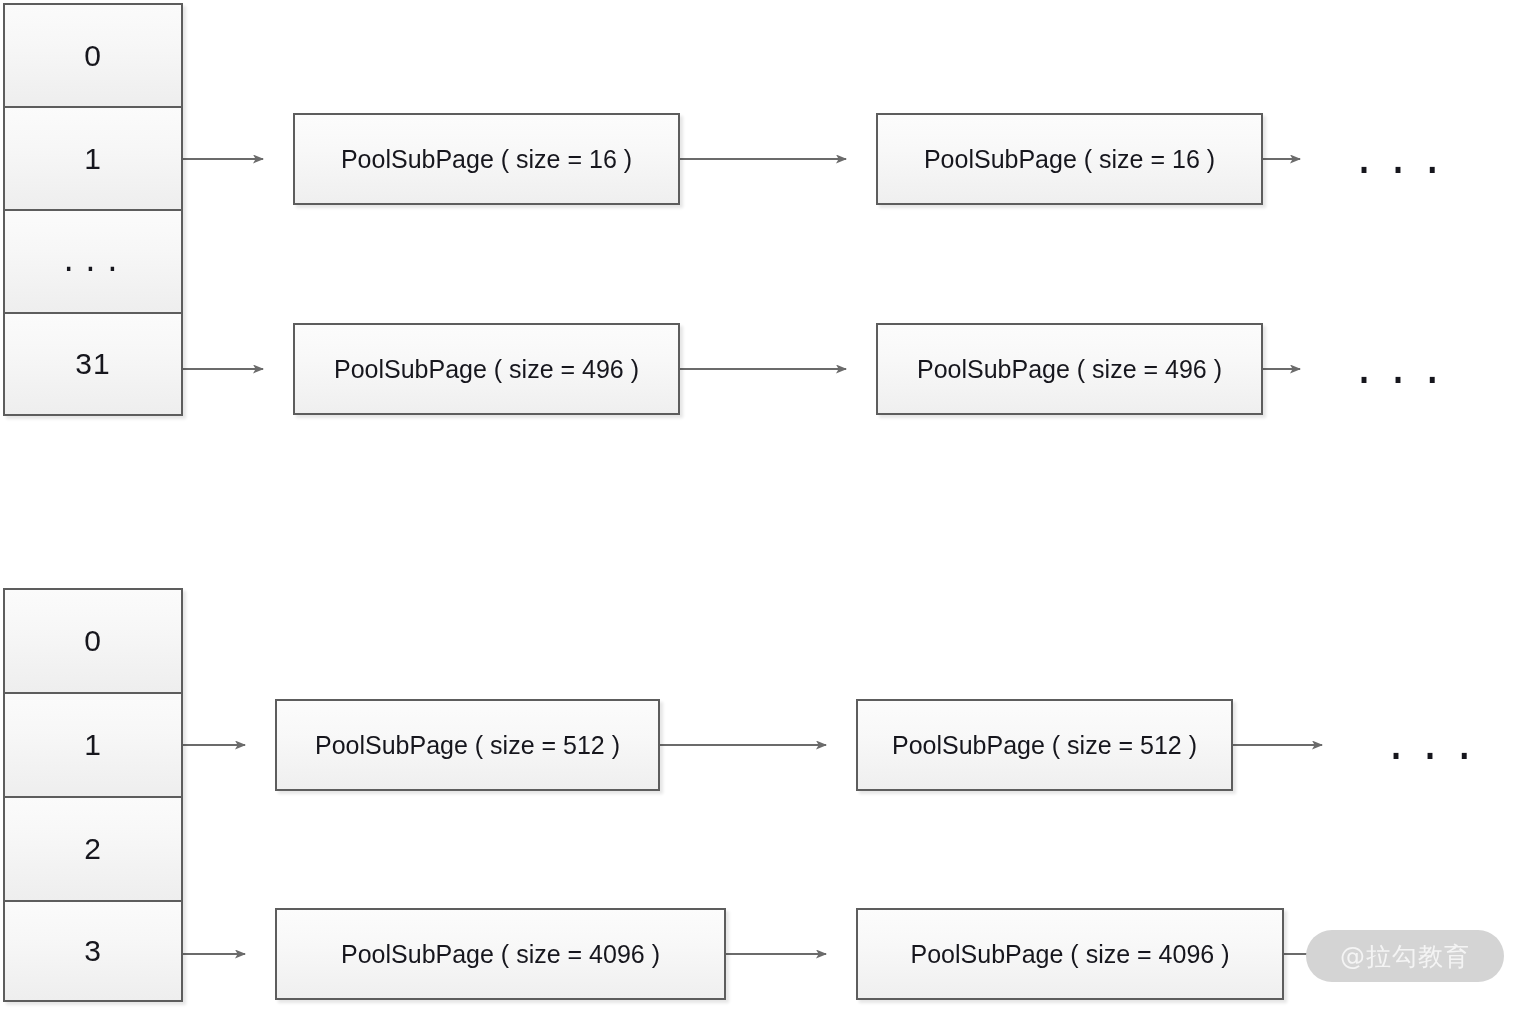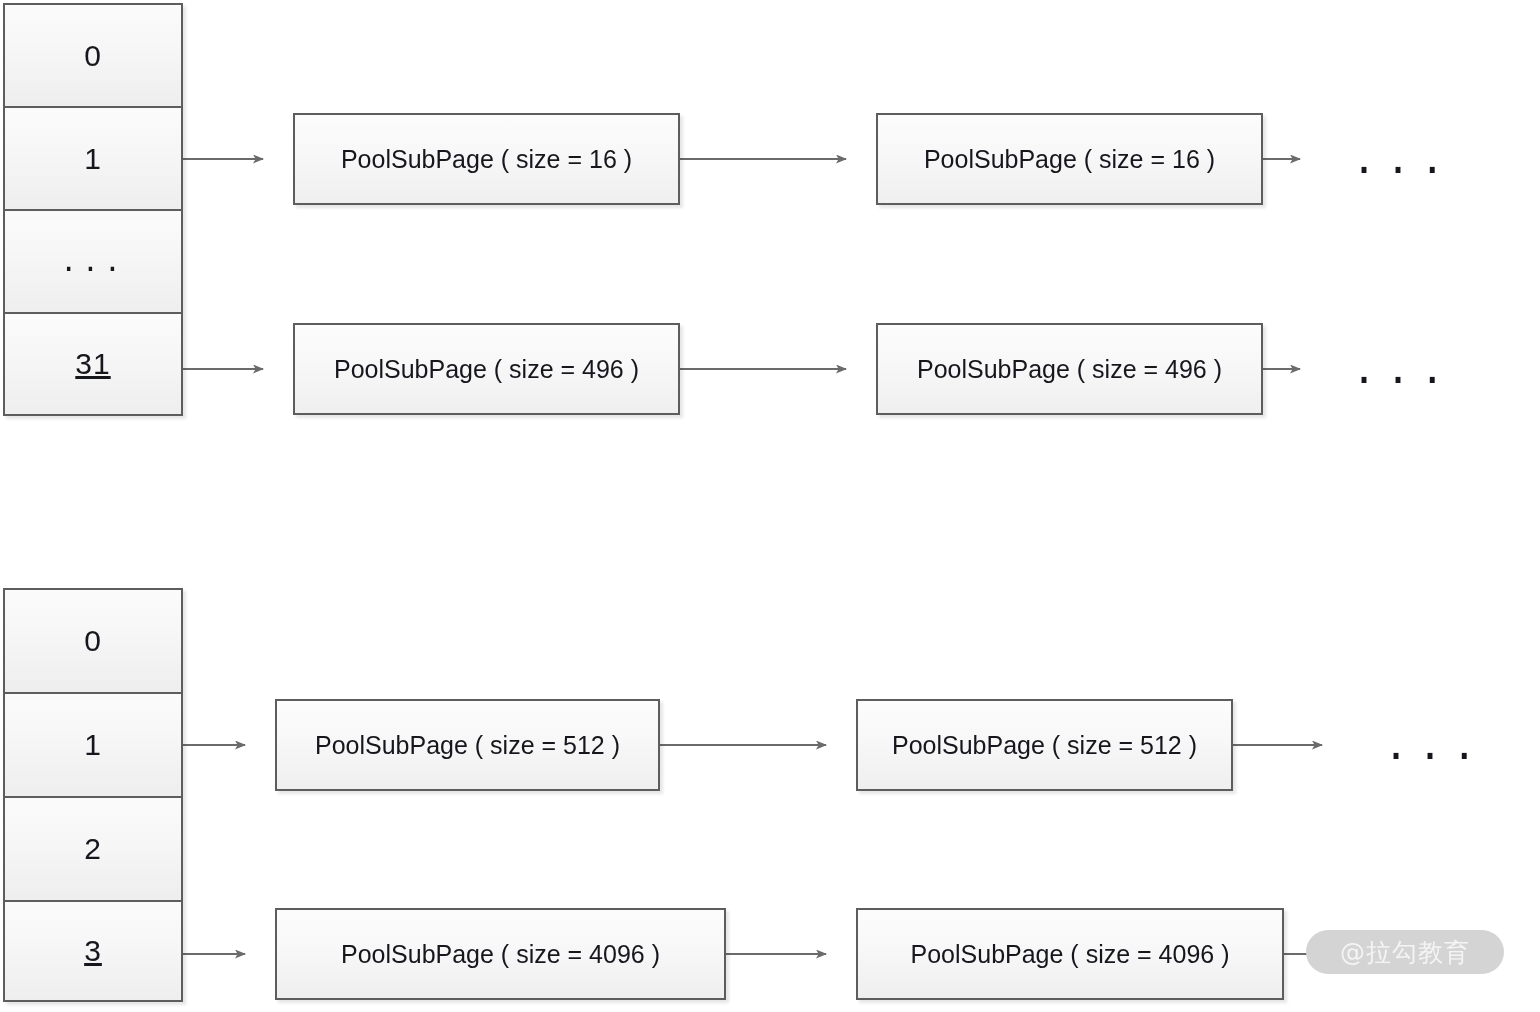--- a/index.html
+++ b/index.html
@@ -39,21 +39,20 @@
     background: linear-gradient(to bottom, #fbfbfb 0%, #f7f7f7 38%, #eeeeee 100%);
     display: flex;
     align-items: center;
     justify-content: center;
     font-size: 30px;
     letter-spacing: 1px;
     color: #16161d;
   }
   .index-cell:last-child {
     border-bottom: none;
-    text-decoration: underline;
   }
   .dots-mono {
     font-family: "DejaVu Sans Mono", "Liberation Mono", monospace;
     letter-spacing: 5px;
     font-size: 28px;
   }
 
   
   .node {
     position: absolute;
@@ -90,21 +89,21 @@
     height: 1012px;
     pointer-events: none;
   }
 
   
   .watermark {
     position: absolute;
     left: 1306px;
     top: 930px;
     width: 198px;
-    height: 44px;
+    height: 52px;
     border-radius: 26px;
     background: #d4d4d4;
     display: flex;
     align-items: center;
     justify-content: center;
     font-size: 25px;
     color: #f4f4f4;
     letter-spacing: 1px;
     font-family: "DejaVu Sans", sans-serif;
   }

